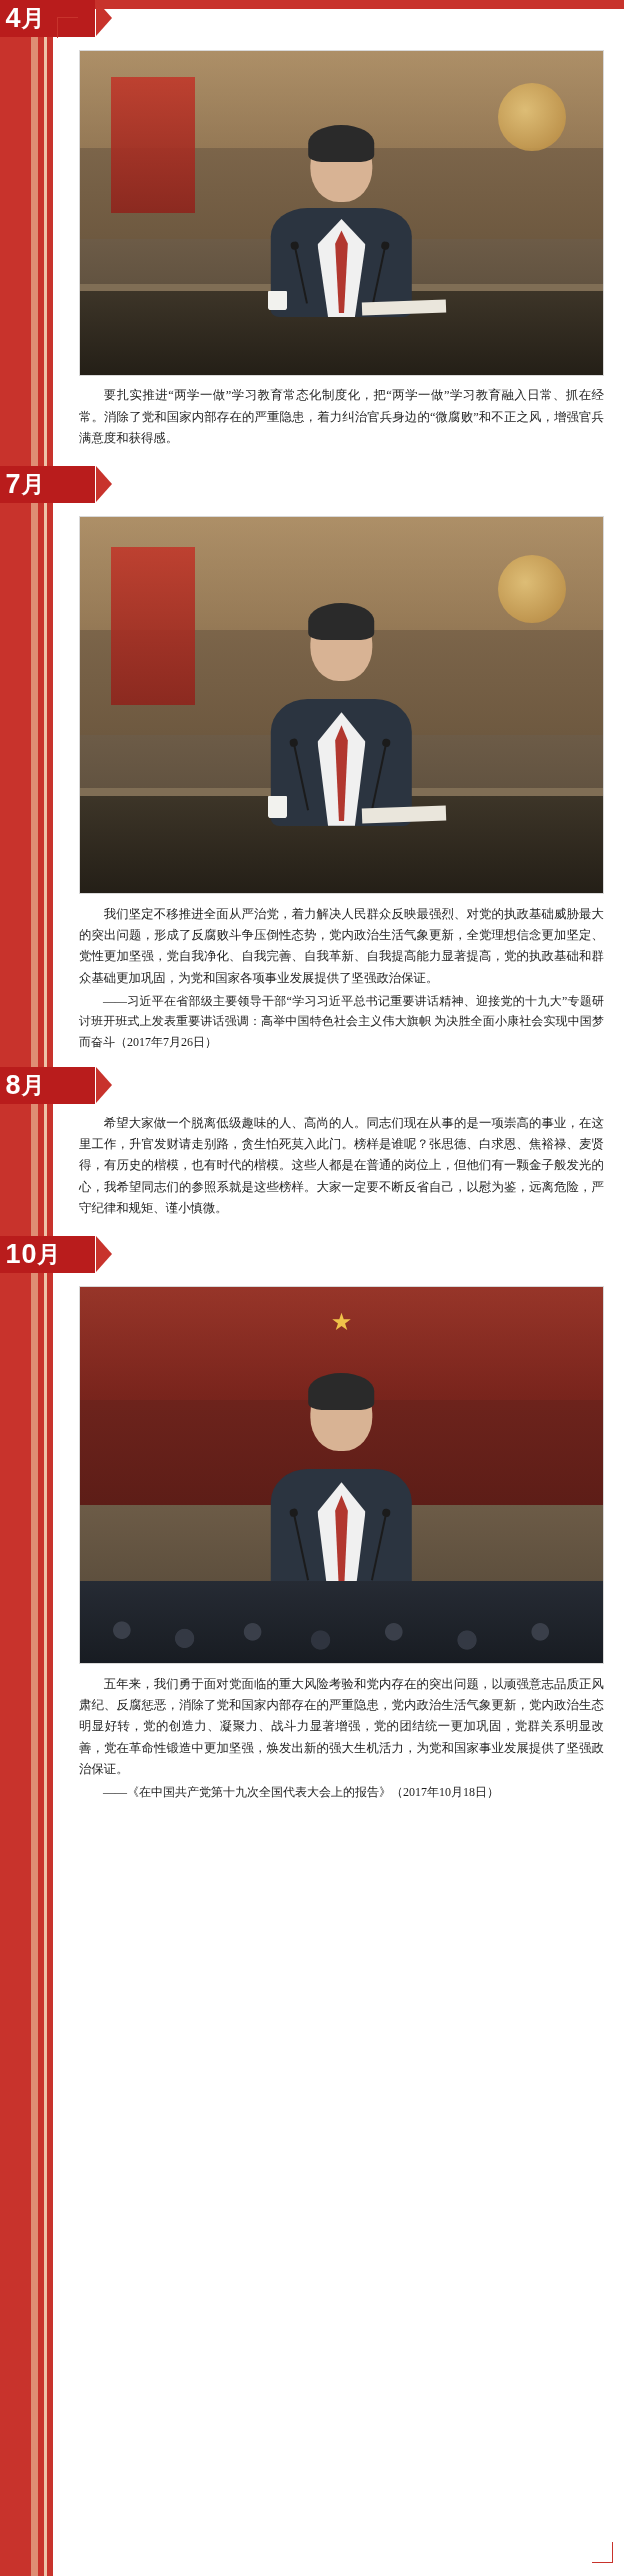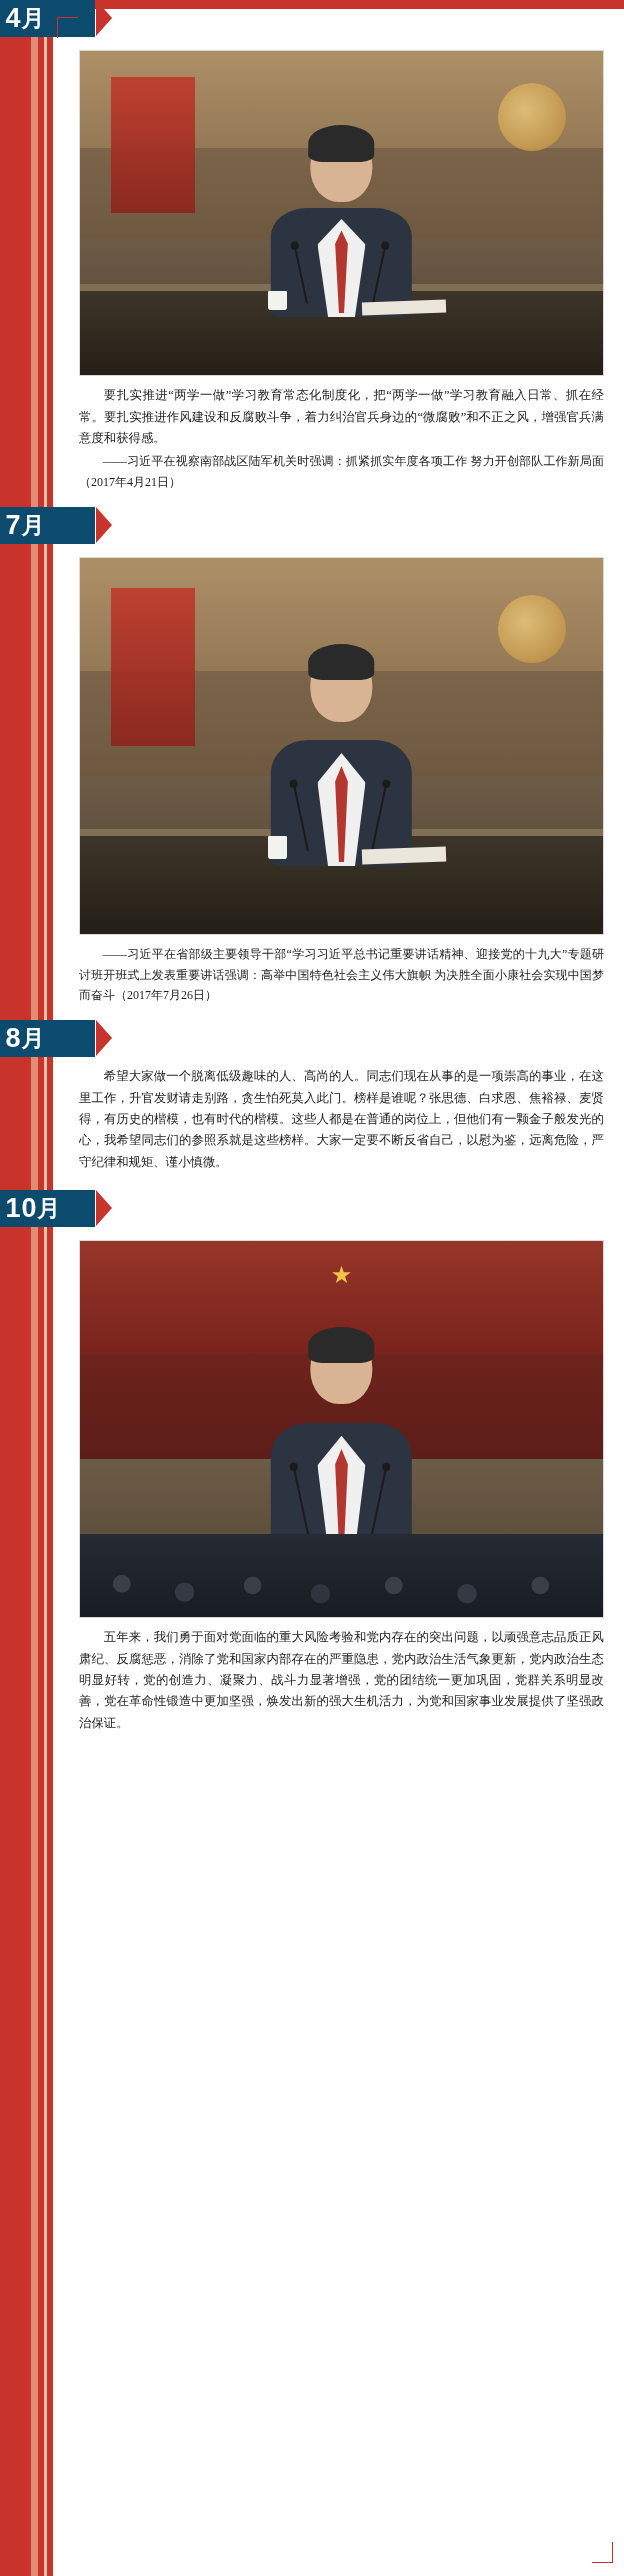--- a/index.html
+++ b/index.html
@@ -61,21 +61,21 @@
     position: relative;
     z-index: 2;
     padding: 0 0 0 0;
   }
   
   .month-marker {
     position: relative;
     margin-left: 0;
     width: 95px;
     height: 37px;
-    background: #0c4a6e;
+    background: #b91c1c;
     color: #ffffff;
     font-family: "Liberation Sans", sans-serif;
     font-weight: bold;
     font-size: 23px;
     line-height: 37px;
     text-align: left;
     padding-left: 5.5px;
     box-sizing: border-box;
     letter-spacing: 0.9px;
   }
@@ -347,22 +347,21 @@
                 <div class="shirt"></div>
                 <div class="tie"></div>
               </div>
               <div class="mic m1"></div>
               <div class="mic m2"></div>
               <div class="cup"></div>
               <div class="papers"></div>
             </div>
           </div>
         </div>
-        <p class="para">要扎实推进“两学一做”学习教育常态化制度化，把“两学一做”学习教育融入日常、抓在经常。要扎实推进作风建设和反腐败斗争，着力纠治官兵身边的“微腐败”和不正之风，增强官兵满意度和获得感。</p>
-        <p class="source">——习近平在视察南部战区陆军机关时强调：抓紧抓实年度各项工作 努力开创部队工作新局面（2017年4月21日）</p>
+        <p class="para">要扎实推进“两学一做”学习教育常态化制度化，把“两学一做”学习教育融入日常、抓在经常。消除了党和国家内部存在的严重隐患，着力纠治官兵身边的“微腐败”和不正之风，增强官兵满意度和获得感。</p>
       </div>
       <div class="spacer-md"></div>
     </div>
 
     <div class="section">
       <div class="month-marker">
         <span class="num">7</span><span>月</span>
       </div>
       <div class="section-body">
         <div class="photo tall">
@@ -381,20 +380,21 @@
                 <div class="shirt"></div>
                 <div class="tie"></div>
               </div>
               <div class="mic m1"></div>
               <div class="mic m2"></div>
               <div class="cup"></div>
               <div class="papers"></div>
             </div>
           </div>
         </div>
+        <p class="para">我们坚定不移推进全面从严治党，着力解决人民群众反映最强烈、对党的执政基础威胁最大的突出问题，形成了反腐败斗争压倒性态势，党内政治生活气象更新，全党理想信念更加坚定、党性更加坚强，党自我净化、自我完善、自我革新、自我提高能力显著提高，党的执政基础和群众基础更加巩固，为党和国家各项事业发展提供了坚强政治保证。</p>
         <p class="source">——习近平在省部级主要领导干部“学习习近平总书记重要讲话精神、迎接党的十九大”专题研讨班开班式上发表重要讲话强调：高举中国特色社会主义伟大旗帜 为决胜全面小康社会实现中国梦而奋斗（2017年7月26日）</p>
       </div>
       <div class="spacer-md"></div>
     </div>
 
     <div class="section">
       <div class="month-marker">
         <span class="num">8</span><span>月</span>
       </div>
       <div class="section-body">
@@ -423,19 +423,20 @@
                 <div class="shirt"></div>
                 <div class="tie"></div>
               </div>
               <div class="mic m1"></div>
               <div class="mic m2"></div>
               <div class="audience"></div>
             </div>
           </div>
         </div>
         <p class="para">五年来，我们勇于面对党面临的重大风险考验和党内存在的突出问题，以顽强意志品质正风肃纪、反腐惩恶，消除了党和国家内部存在的严重隐患，党内政治生活气象更新，党内政治生态明显好转，党的创造力、凝聚力、战斗力显著增强，党的团结统一更加巩固，党群关系明显改善，党在革命性锻造中更加坚强，焕发出新的强大生机活力，为党和国家事业发展提供了坚强政治保证。</p>
+        <p class="source">——《在中国共产党第十九次全国代表大会上的报告》（2017年10月18日）</p>
       </div>
       <div class="spacer-lg"></div>
     </div>
 
   </div>
 </div>
 
 
 </body></html>

